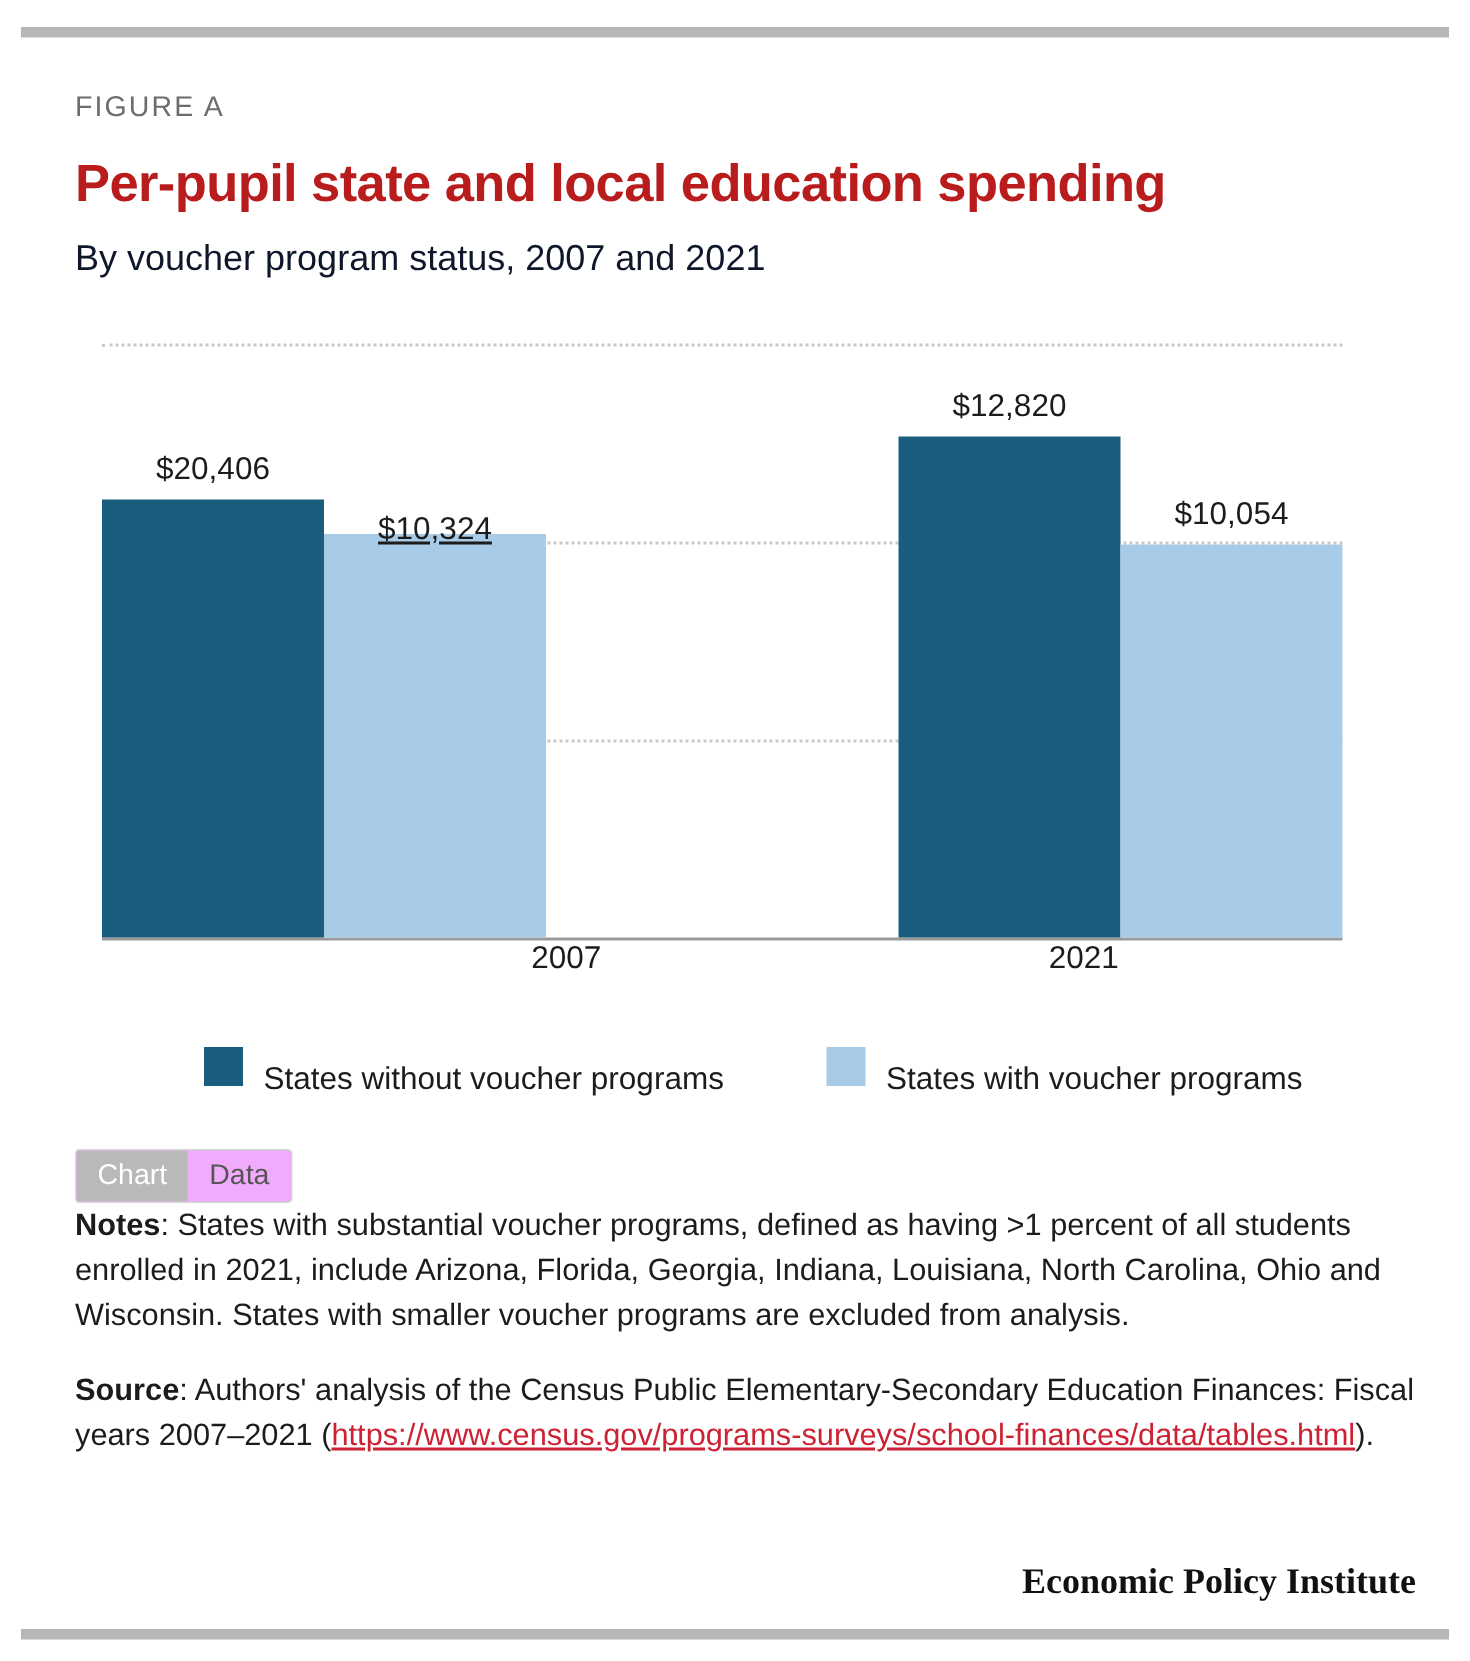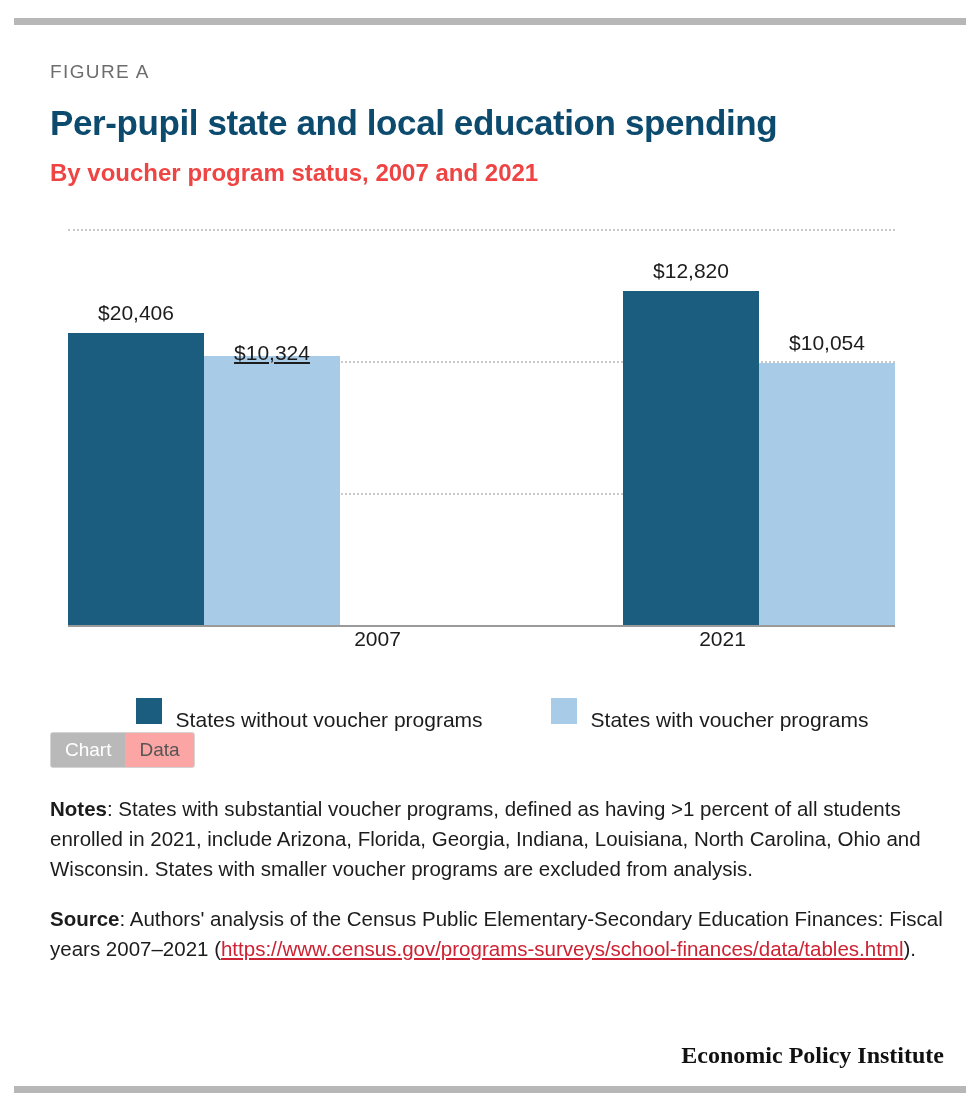--- a/index.html
+++ b/index.html
@@ -47,28 +47,28 @@
   .eyebrow {
     font-size: 19px;
     letter-spacing: 1.4px;
     color: #6d6d6d;
     font-weight: 400;
     margin: 16px 0 0 0;
   }
   .title {
     font-size: 35px;
     font-weight: bold;
-    color: #0c4a6e;
+    color: #b91c1c;
     margin: 20px 0 0 0;
     letter-spacing: -0.4px;
   }
   .subtitle {
     font-size: 24px;
-    font-weight: 700;
-    color: #ef4444;
+    font-weight: 400;
+    color: #0f172a;
     margin: 16px 0 0 0;
   }
 
   
   .chart-area {
     position: relative;
     margin-top: 42px;
     height: 420px;
     width: 845px;
   }
@@ -107,21 +107,21 @@
     position: relative;
     width: 345px;
     height: 100%;
     display: flex;
     align-items: flex-end;
     justify-content: flex-start;
   }
   .group.g2 { justify-content: flex-end; }
   .bar-wrap {
     position: relative;
-    width: 136px;
+    width: 148px;
     height: 100%;
     display: flex;
     align-items: flex-end;
   }
   .bar {
     width: 100%;
   }
   .bar-label {
     position: absolute;
     left: 50%;
@@ -168,43 +168,43 @@
     display: inline-block;
   }
   .legend-text {
     font-size: 21px;
     color: #1c1c1c;
     margin-top: 19px;
   }
 
   
   .toggle {
+    margin-top: 34px;
     display: inline-flex;
     border: 1px solid #d4d4d4;
-    background: #fca5a5;
+    background: #f0abfc;
     border-radius: 3px;
     overflow: hidden;
   }
   .toggle-btn {
     font-size: 19px;
     padding: 6px 14px;
     border: none;
     background: transparent;
     font-family: "Liberation Sans", sans-serif;
     cursor: pointer;
     color: #555555;
   }
   .toggle-btn.active {
     background: #b9b9b9;
     color: #ffffff;
   }
 
   
   .notes {
-    margin-top: 26px;
     font-size: 20.5px;
     line-height: 1.46;
     color: #1c1c1c;
     width: 900px;
   }
   .notes b { font-weight: bold; }
   .source {
     margin-top: 20px;
     font-size: 20.5px;
     line-height: 1.46;

